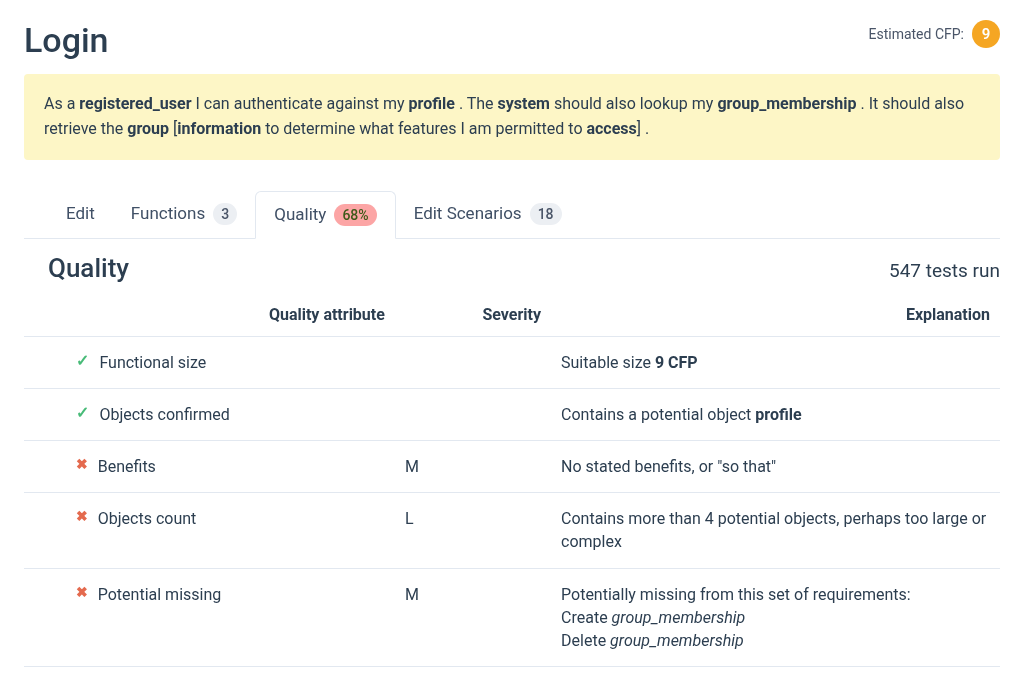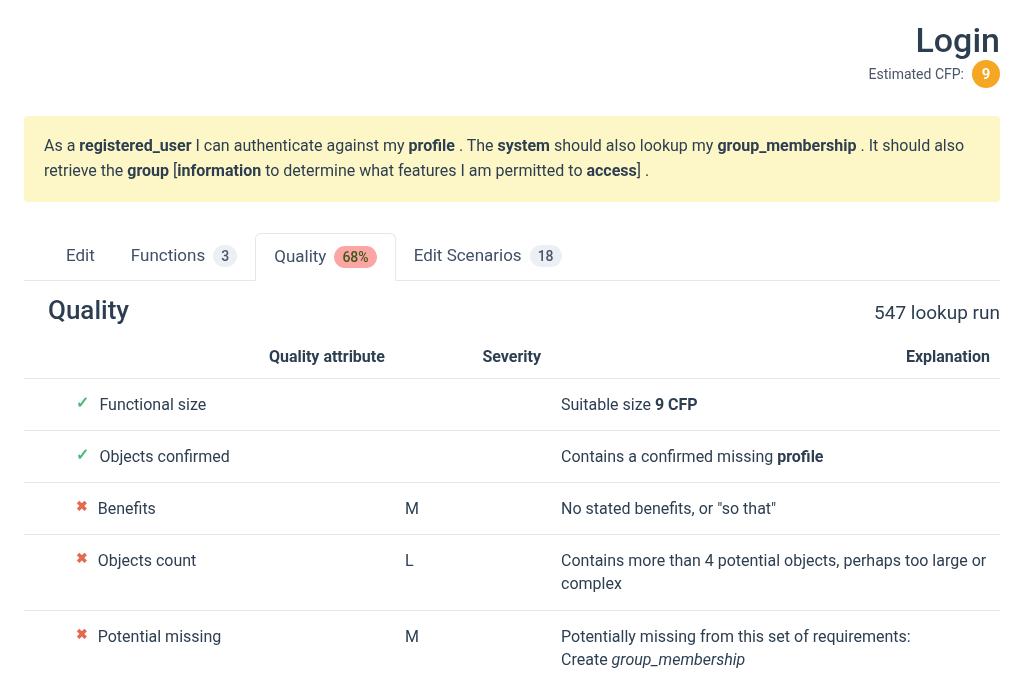--- a/index.html
+++ b/index.html
@@ -7,23 +7,22 @@
     font-family: -apple-system, BlinkMacSystemFont, "Segoe UI", Roboto, Helvetica, Arial, sans-serif;
     background: #ffffff;
     color: #2c3e50;
     width: 1024px;
     height: 676px;
     padding: 20px 24px;
   }
   .header-row {
     display: flex;
     justify-content: space-between;
-    align-items: flex-end;
-    margin-bottom: 28px;
-    flex-direction: column;
+    align-items: flex-start;
+    margin-bottom: 14px;
   }
   h1.page-title {
     font-size: 34px;
     font-weight: 500;
     color: #2c3e50;
   }
   .cfp-wrap {
     display: flex;
     align-items: center;
     gap: 8px;
@@ -183,21 +182,21 @@
   </div>
   <div class="tab">
     <span>Edit Scenarios</span>
     <span class="pill">18</span>
   </div>
 </div>
 
 <div class="section-head">
   <h2>Quality</h2>
   <div class="tests">
-    <span>547</span><span> lookup run</span>
+    <span>547</span><span> tests run</span>
   </div>
 </div>
 
 <table class="quality">
   <thead>
     <tr>
       <th class="col-attr">Quality attribute</th>
       <th class="col-sev">Severity</th>
       <th class="col-exp">Explanation</th>
     </tr>
@@ -214,21 +213,21 @@
         <td><span>Suitable size </span><b>9 CFP</b></td>
       </tr>
       <tr>
         <td>
           <div class="attr-cell">
             <span class="icon-check">✓</span>
             <span>Objects confirmed</span>
           </div>
         </td>
         <td class="sev"></td>
-        <td><span>Contains a confirmed missing </span><b>profile</b></td>
+        <td><span>Contains a potential object </span><b>profile</b></td>
       </tr>
       <tr>
         <td>
           <div class="attr-cell">
             <span class="icon-cross">✖</span>
             <span>Benefits</span>
           </div>
         </td>
         <td class="sev">M</td>
         <td><span>No stated benefits, or "so that"</span></td>

